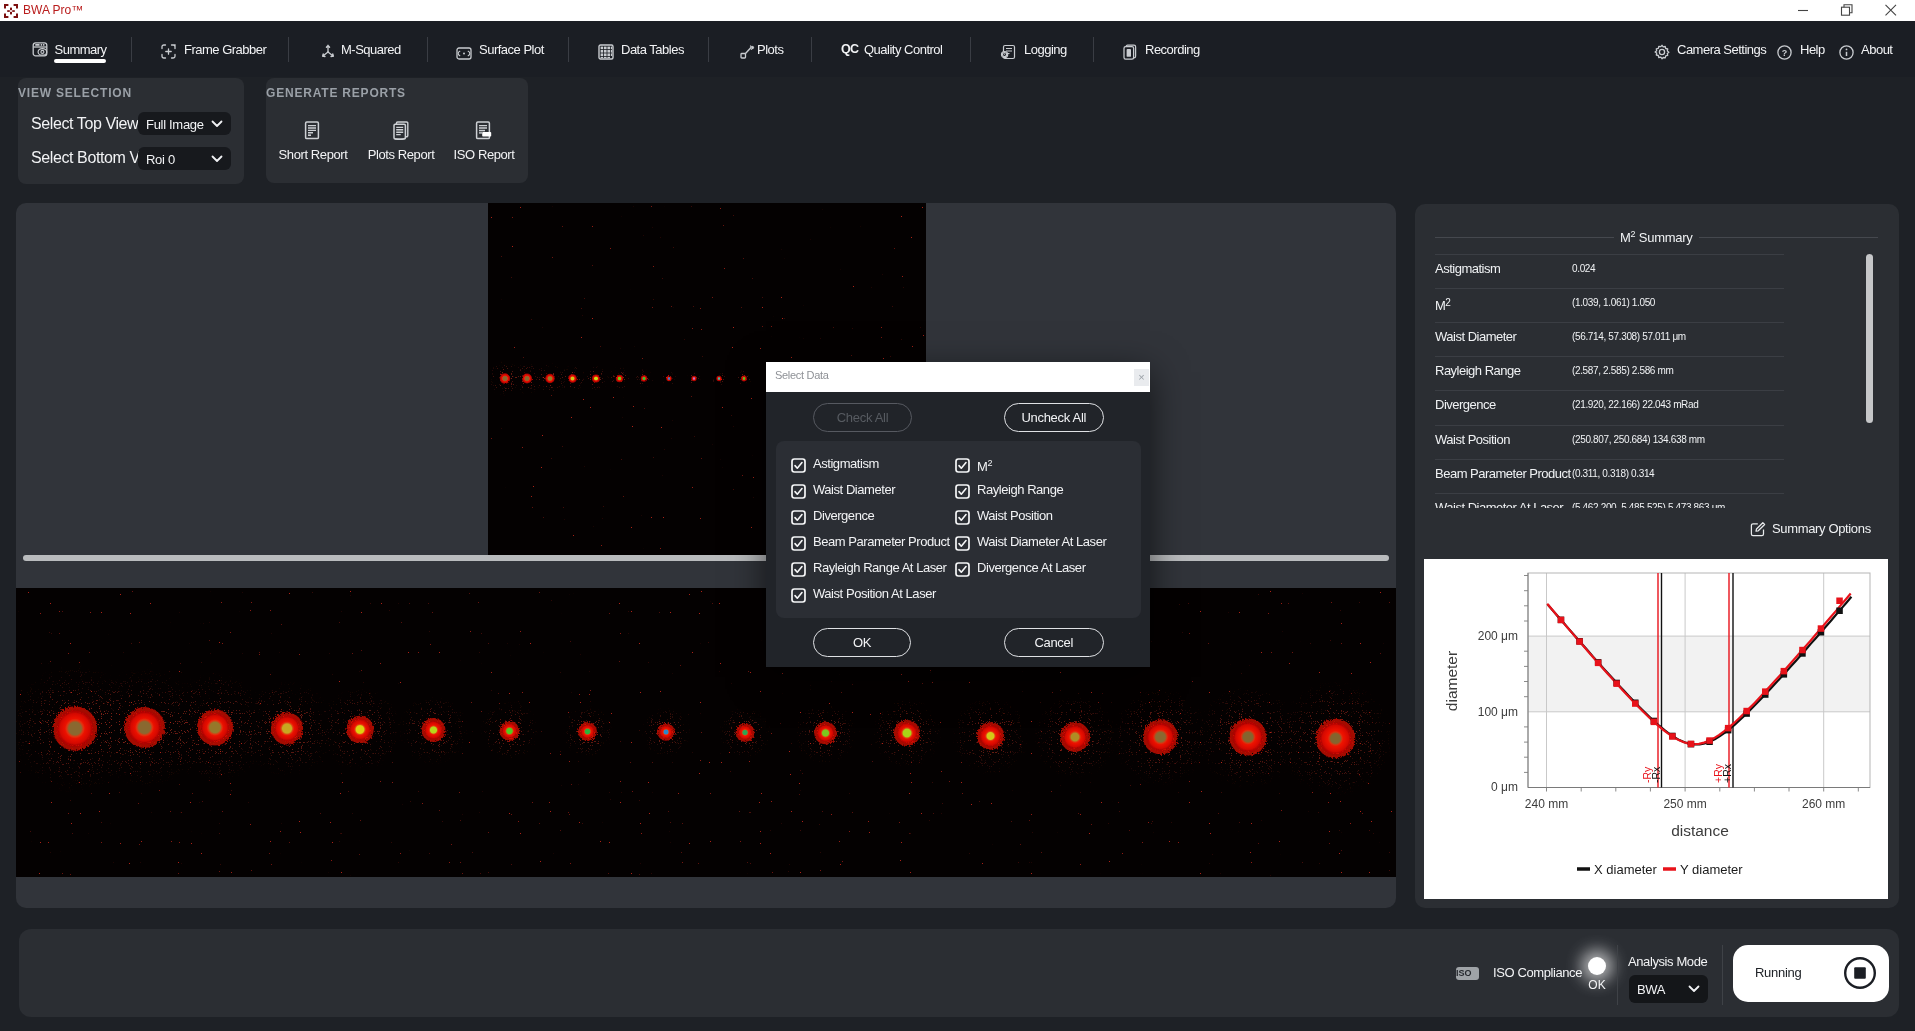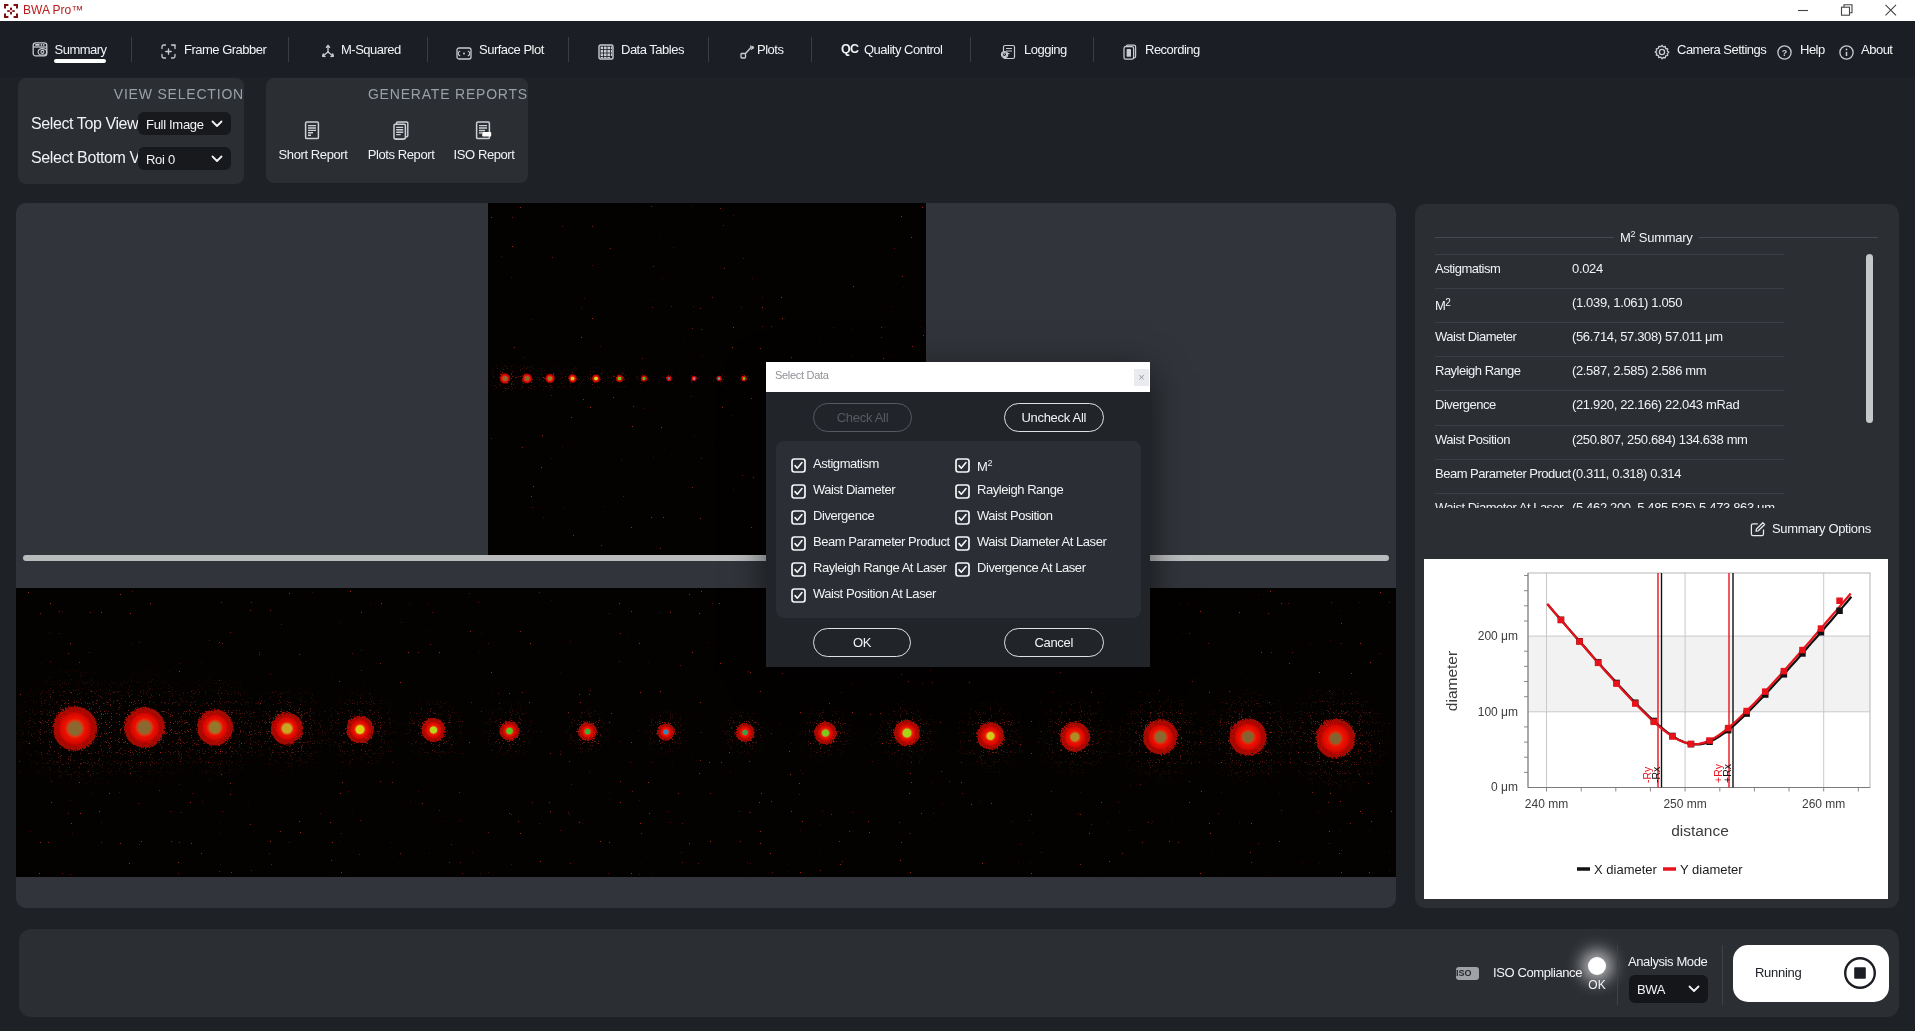--- a/index.html
+++ b/index.html
@@ -3,28 +3,28 @@
 <style>
 *{margin:0;padding:0;box-sizing:border-box}
 html,body{width:1915px;height:1031px;overflow:hidden;background:#1e2126;font-family:"Liberation Sans",sans-serif;-webkit-font-smoothing:antialiased}
 .abs{position:absolute}
 .titlebar{position:absolute;left:0;top:0;width:1915px;height:21px;background:#ffffff}
 .tabbar{position:absolute;left:0;top:21px;width:1915px;height:56px;background:#1b1e24}
 .ti{position:absolute}
 .tt{position:absolute;top:20px;line-height:17px;font-size:13px;letter-spacing:-0.5px;color:#f2f3f5;white-space:nowrap}
 .tsep{position:absolute;top:15.5px;width:1px;height:25px;background:#3a3d44}
 .panel{position:absolute;background:#2b2e33;border-radius:8px}
-.phead{position:absolute;width:100%;text-align:right;font-size:14px;letter-spacing:0.8px;color:#9aa0a7;font-weight:normal}
+.phead{position:absolute;width:100%;text-align:left;font-size:12px;letter-spacing:0.8px;color:#9aa0a7;font-weight:bold}
 .lbl{position:absolute;font-size:16px;letter-spacing:-0.4px;line-height:16px;color:#f2f3f5;white-space:nowrap}
 .sel{position:absolute;background:#17191d;border-radius:6px;color:#f2f3f5;font-size:13px;letter-spacing:-0.3px}
 .sel span{position:absolute;left:8px;top:50%;transform:translateY(-50%);white-space:nowrap}
 .sel svg{position:absolute;right:8px;top:50%;transform:translateY(-50%)}
 .m2sep{position:absolute;left:1435px;width:349px;height:1px;background:#3b3e44}
 .m2lab{position:absolute;left:1435px;font-size:13px;letter-spacing:-0.5px;line-height:16px;color:#f0f2f4;white-space:nowrap}
-.m2val{position:absolute;left:1572px;font-size:13px;letter-spacing:-0.35px;line-height:16px;color:#f0f2f4;white-space:nowrap}
+.m2val{position:absolute;left:1572px;font-size:10px;letter-spacing:-0.35px;line-height:16px;color:#f0f2f4;white-space:nowrap}
 .cblabel{position:absolute;font-size:13px;letter-spacing:-0.45px;line-height:15px;color:#f2f3f5;white-space:nowrap}
 .btn{position:absolute;border-radius:14.5px;border:1px solid #dfe1e4;color:#f2f3f5;font-size:13px;letter-spacing:-0.3px;text-align:center;background:transparent}
 </style></head>
 <body>
 <div class="titlebar">
 <div class="abs" style="left:3px;top:2.5px"><svg width="16" height="16" viewBox="0 0 16 16" fill="#7c0f0f">
         <path d="M1 1 h4.4 v2 H3 v2.4 H1z M10.6 1 H15 v4.4 h-2 V3 h-2.4z M15 10.6 V15 h-4.4 v-2 H13 v-2.4z M5.4 15 H1 v-4.4 h2 V13 h2.4z"></path>
         <rect x="7" y="4.6" width="2" height="2.6"></rect>
         <rect x="7" y="8.8" width="2" height="2.6"></rect>
         <rect x="4.2" y="7.2" width="2.6" height="1.7"></rect>

